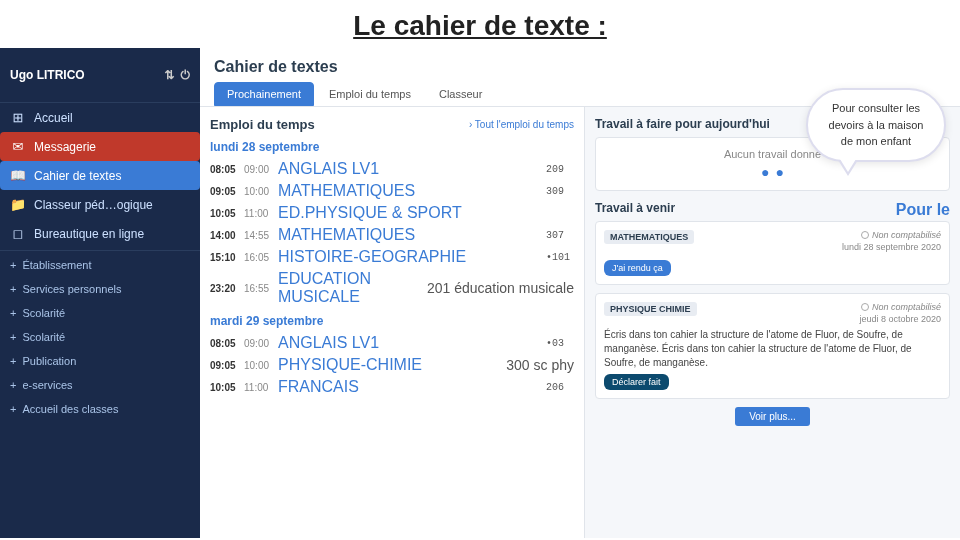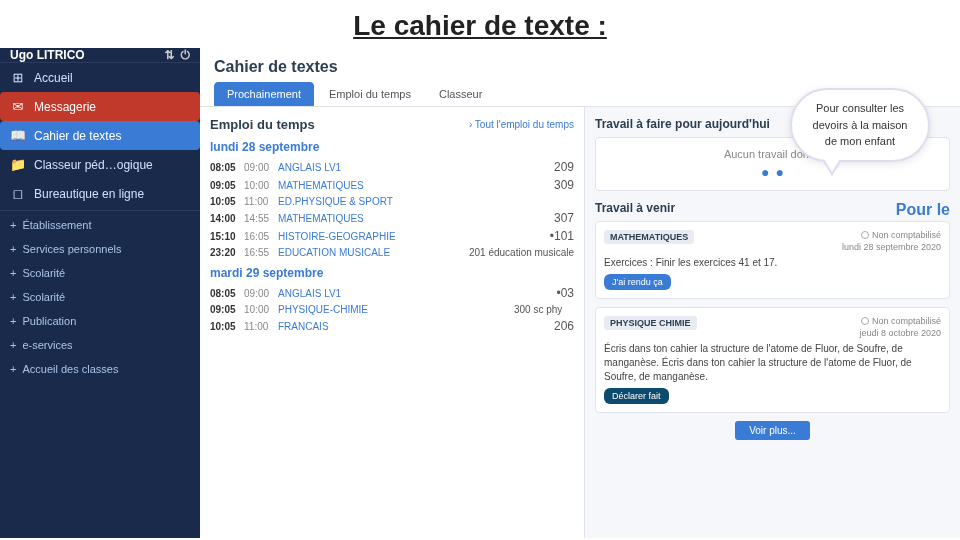--- a/index.html
+++ b/index.html
@@ -32,21 +32,21 @@
       color: #fff;
       display: flex;
       flex-direction: column;
       height: 490px;
       overflow: hidden;
     }
     .sidebar-header {
       display: flex;
       align-items: center;
       justify-content: space-between;
-      padding: 0 10px;
+      padding: 20px 10px;
       font-size: 12px;
       font-weight: bold;
       color: #fff;
       border-bottom: 1px solid #2a3d5e;
     }
     .sidebar-header-icons {
       display: flex;
       gap: 6px;
     }
     .sidebar-header-icon {
@@ -169,23 +169,23 @@
     }
     .schedule-row {
       display: flex;
       align-items: center;
       padding: 2px 0;
       font-size: 10px;
       gap: 2px;
     }
     .time-start { color: #333; font-weight: bold; min-width: 32px; }
     .time-end { color: #888; min-width: 32px; }
-    .subject-name { color: #3a7bd5; flex: 1; font-weight: 500; font-size: 10px; }
-    .room-num { color: #555; min-width: 28px; text-align: right; font-size: 12px; }
-    .room-note { color: #555; font-size: 10px; min-width: 60px; }
+    .subject-name { color: #3a7bd5; flex: 1; font-weight: 500; font-size: 16px; }
+    .room-num { color: #555; min-width: 28px; text-align: left; font-size: 10px; font-family: Liberation Mono, monospace; }
+    .room-note { color: #555; font-size: 14px; min-width: 60px; }
 
     
     .right-panel {
       flex: 1;
       background: #f5f7fa;
       overflow-y: auto;
       padding: 10px;
     }
     .work-section-title {
       font-size: 12px;
@@ -224,20 +224,21 @@
       font-weight: bold;
       padding: 2px 6px;
       border-radius: 3px;
     }
     .status-badge {
       display: flex;
       align-items: center;
       gap: 3px;
       font-size: 9px;
       color: #888;
+      font-style: italic;
     }
     .status-circle {
       width: 8px; height: 8px;
       border-radius: 50%;
       border: 1px solid #aaa;
       display: inline-block;
     }
     .work-date {
       font-size: 9px;
       color: #888;
@@ -270,21 +271,21 @@
       color: #fff;
       border: none;
       border-radius: 3px;
       cursor: pointer;
     }
 
     
     .cloud-callout {
       position: absolute;
       top: 40px;
-      right: 30px;
+      right: 14px;
       width: 140px;
       background: #fff;
       border: 2px solid #dde;
       border-radius: 40px;
       padding: 10px 14px;
       font-size: 11px;
       color: #333;
       text-align: center;
       line-height: 1.5;
       box-shadow: 0 2px 8px rgba(0,0,0,0.10);
@@ -488,21 +489,20 @@
           <div class="work-card-header">
             <span class="subject-badge">MATHEMATIQUES</span>
             <div style="display:flex;flex-direction:column;align-items:flex-end;gap:2px;">
               <div class="status-badge">
                 <span class="status-circle"></span>
                 <span>Non comptabilisé</span>
               </div>
               <span class="work-date">lundi 28 septembre 2020</span>
             </div>
           </div>
-          <div class="work-text">Exercices : Finir les exercices 41 et 17.</div>
           <button class="work-btn btn-blue">J'ai rendu ça</button>
         </div>
 
         <div class="work-card">
           <div class="work-card-header">
             <span class="subject-badge">PHYSIQUE CHIMIE</span>
             <div style="display:flex;flex-direction:column;align-items:flex-end;gap:2px;">
               <div class="status-badge">
                 <span class="status-circle"></span>
                 <span>Non comptabilisé</span>

